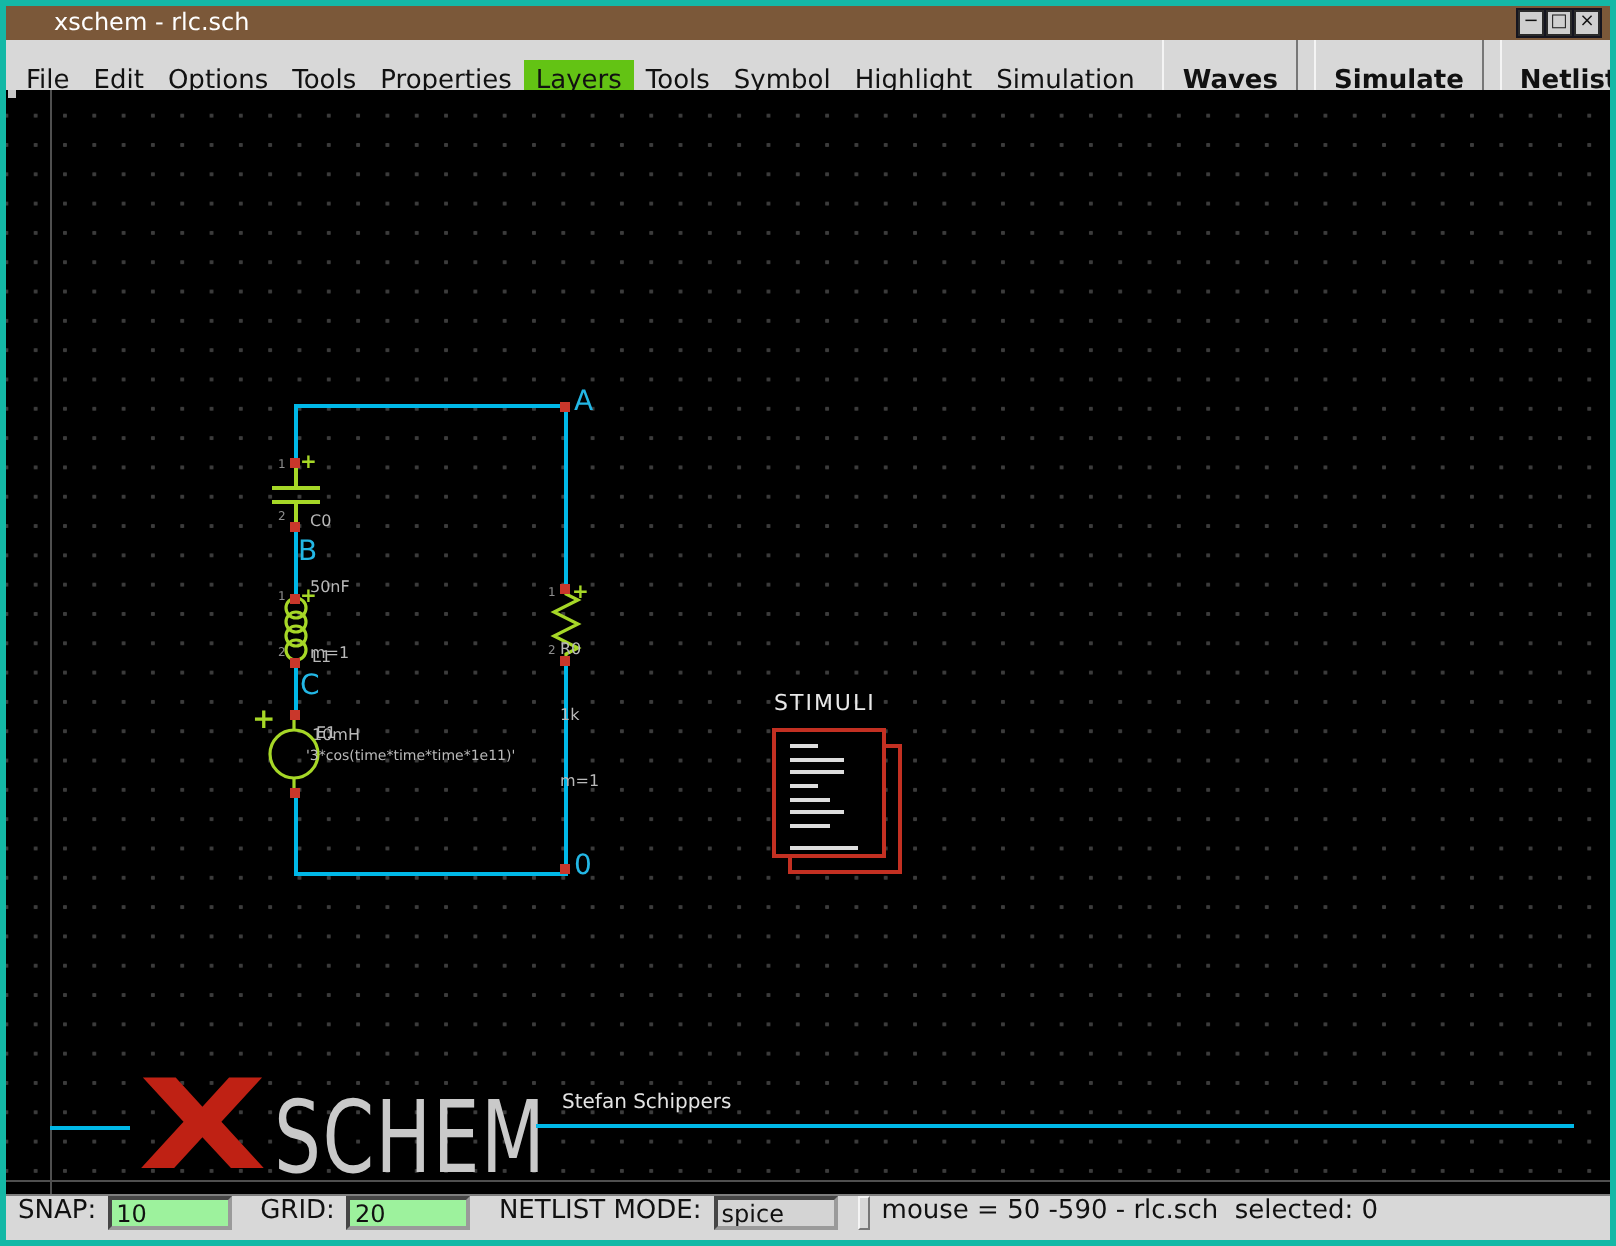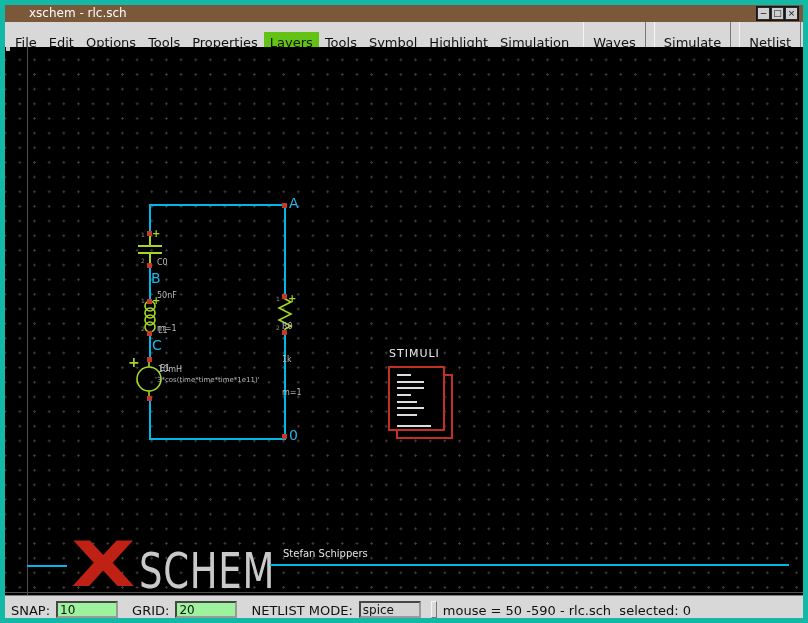--- a/index.html
+++ b/index.html
@@ -1,19 +1,19 @@
 <!DOCTYPE html>
 <html><head>
 <meta charset="utf-8">
 <style>
   html,body{margin:0;padding:0;background:#555;}
   *{box-sizing:border-box;}
   .window{
     position:relative;width:808px;height:623px;
-    background:#ef4444;border:5px solid #14b8a6;
+    background:#ef4444;border:3px solid #14b8a6;
     font-family:"DejaVu Sans","Liberation Sans",sans-serif;
     overflow:hidden;
   }
   
   .titlebar{
     position:relative;height:17px;background:#7b5839;
     color:#fff;font-size:12px;line-height:17px;padding-left:24px;
   }
   .winbtns{position:absolute;right:4px;top:1px;display:flex;background:#15151f;padding:1px;gap:1px;}
   .winbtn{
@@ -23,21 +23,21 @@
   
   .menubar{
     height:41px;background:#d8d8d8;border-bottom:1px solid #8f8f8f;
     display:flex;align-items:center;font-size:13px;color:#111;padding:0 4px;
   }
   .menuitem{padding:3px 6px;white-space:nowrap;}
   .menuitem.active{background:#63c314;}
   .menu-spacer{flex:1;}
   .topbtn{
     border:1px solid #777;border-top-color:#f4f4f4;border-left-color:#f4f4f4;
-    background:#d8d8d8;padding:17px 9px;margin-left:8px;white-space:nowrap;
+    background:#d8d8d8;padding:17px 9px;margin-left:8px;white-space:nowrap;font-weight:bold;
   }
   
   .canvas{
     position:absolute;left:0px;top:42px;width:802px;height:552px;background:#000;
     background-image:radial-gradient(circle,#3c3c3c 1px,rgba(0,0,0,0) 1.2px);
     background-size:14.67px 14.67px;background-position:7.5px 5.5px;
     overflow:hidden;
   }
   .axis{position:absolute;background:#4f4f4f;}
   .wire{position:absolute;background:#00b8e8;}
@@ -65,21 +65,21 @@
     transform:scaleX(0.74);transform-origin:left;
   }
   .rule{position:absolute;height:2px;background:#00b8e8;}
   .author{position:absolute;left:278px;top:501px;color:#e3e3e3;font-size:10px;}
   .fpath{position:absolute;left:278px;top:520px;color:#e3e3e3;font-size:13px;}
   .corner-dot{position:absolute;left:1px;top:0px;width:4px;height:4px;background:#c8c8c8;}
   
   .statusbar{
     position:absolute;left:0;bottom:0;width:802px;height:23px;
     background:#d8d8d8;border-top:1px solid #7e7e7e;
-    display:flex;align-items:flex-end;font-size:13px;color:#111;padding:0 6px;gap:6px;
+    display:flex;align-items:flex-start;font-size:13px;color:#111;padding:0 6px;gap:6px;
   }
   .sb-label{white-space:nowrap;}
   .sb-input{
     width:62px;height:17px;border:2px inset #9a9a9a;background:#9df29d;
     font-family:"DejaVu Sans",sans-serif;font-size:12px;padding:0 2px;color:#111;
   }
   .sb-input.gray{background:#d4d4d4;}
   .sb-sash{width:6px;height:17px;background:#d8d8d8;border:1px solid #777;
     border-top-color:#f4f4f4;border-left-color:#f4f4f4;margin-left:4px;}
   .sb-status{white-space:pre;}

